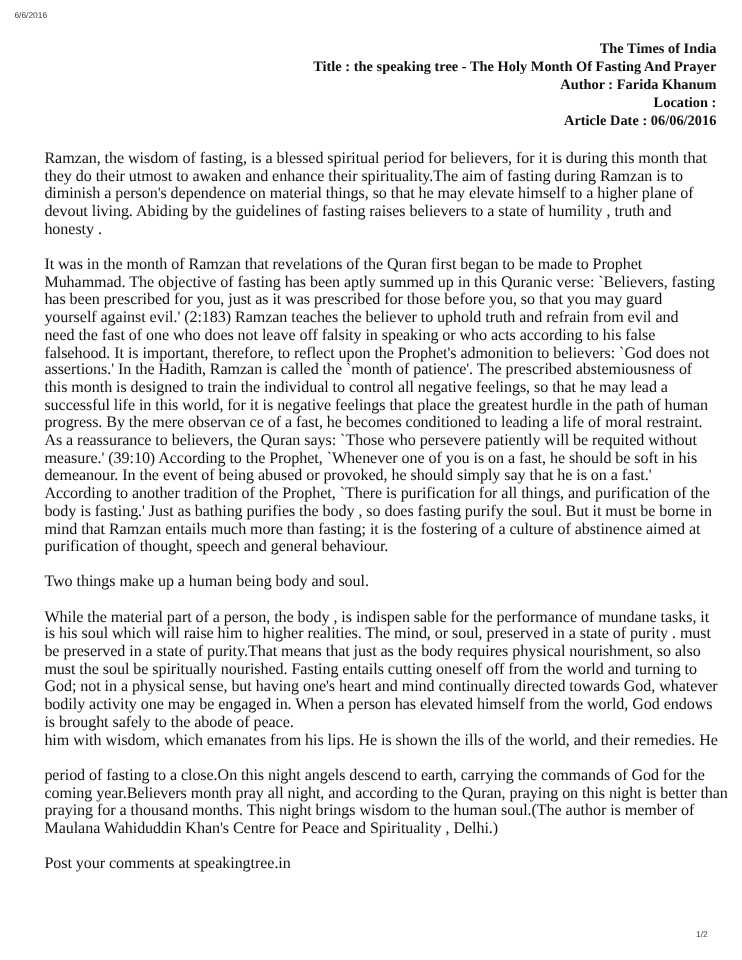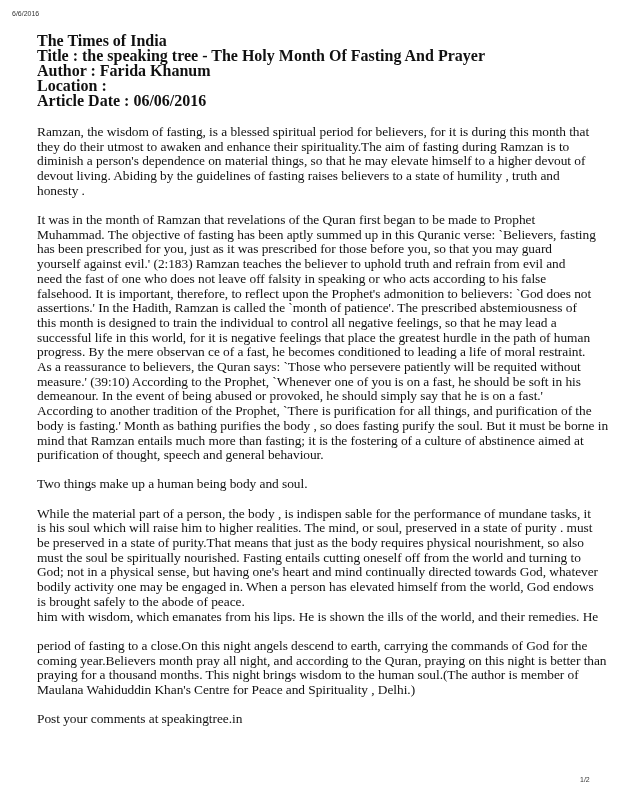--- a/index.html
+++ b/index.html
@@ -32,23 +32,24 @@
       color: #333333;
     }
     .article {
       position: absolute;
       left: 37px;
       top: 33px;
       width: 560px;
     }
     .header-block {
       font-weight: bold;
-      font-size: 16px;
+      font-size: 12px;
       line-height: 15px;
       margin-bottom: 17px;
+      text-align: right;
     }
     .header-line {
       display: block;
       white-space: nowrap;
     }
     .paragraph {
       font-size: 13.4px;
       line-height: 14.7px;
       margin: 0 0 14.5px 0;
       letter-spacing: -0.05px;
@@ -68,40 +69,40 @@
     <span class="header-line">The Times of India</span>
     <span class="header-line">Title : the speaking tree - The Holy Month Of Fasting And Prayer</span>
     <span class="header-line">Author : Farida Khanum</span>
     <span class="header-line">Location :</span>
     <span class="header-line">Article Date : 06/06/2016</span>
   </div>
   <div id="body-container">
       <p class="paragraph">
         <span class="line">Ramzan, the wisdom of fasting, is a blessed spiritual period for believers, for it is during this month that</span>
         <span class="line">they do their utmost to awaken and enhance their spirituality.The aim of fasting during Ramzan is to</span>
-        <span class="line">diminish a person's dependence on material things, so that he may elevate himself to a higher devout of</span>
+        <span class="line">diminish a person's dependence on material things, so that he may elevate himself to a higher plane of</span>
         <span class="line">devout living. Abiding by the guidelines of fasting raises believers to a state of humility , truth and</span>
         <span class="line">honesty .</span>
       </p>
       <p class="paragraph">
         <span class="line">It was in the month of Ramzan that revelations of the Quran first began to be made to Prophet</span>
         <span class="line">Muhammad. The objective of fasting has been aptly summed up in this Quranic verse: `Believers, fasting</span>
         <span class="line">has been prescribed for you, just as it was prescribed for those before you, so that you may guard</span>
         <span class="line">yourself against evil.' (2:183) Ramzan teaches the believer to uphold truth and refrain from evil and</span>
         <span class="line">need the fast of one who does not leave off falsity in speaking or who acts according to his false</span>
         <span class="line">falsehood. It is important, therefore, to reflect upon the Prophet's admonition to believers: `God does not</span>
         <span class="line">assertions.' In the Hadith, Ramzan is called the `month of patience'. The prescribed abstemiousness of</span>
         <span class="line">this month is designed to train the individual to control all negative feelings, so that he may lead a</span>
         <span class="line">successful life in this world, for it is negative feelings that place the greatest hurdle in the path of human</span>
         <span class="line">progress. By the mere observan ce of a fast, he becomes conditioned to leading a life of moral restraint.</span>
         <span class="line">As a reassurance to believers, the Quran says: `Those who persevere patiently will be requited without</span>
         <span class="line">measure.' (39:10) According to the Prophet, `Whenever one of you is on a fast, he should be soft in his</span>
         <span class="line">demeanour. In the event of being abused or provoked, he should simply say that he is on a fast.'</span>
         <span class="line">According to another tradition of the Prophet, `There is purification for all things, and purification of the</span>
-        <span class="line">body is fasting.' Month as bathing purifies the body , so does fasting purify the soul. But it must be borne in</span>
+        <span class="line">body is fasting.' Just as bathing purifies the body , so does fasting purify the soul. But it must be borne in</span>
         <span class="line">mind that Ramzan entails much more than fasting; it is the fostering of a culture of abstinence aimed at</span>
         <span class="line">purification of thought, speech and general behaviour.</span>
       </p>
       <p class="paragraph">
         <span class="line">Two things make up a human being  body and soul.</span>
       </p>
       <p class="paragraph">
         <span class="line">While the material part of a person, the body , is indispen sable for the performance of mundane tasks, it</span>
         <span class="line">is his soul which will raise him to higher realities. The mind, or soul, preserved in a state of purity . must</span>
         <span class="line">be preserved in a state of purity.That means that just as the body requires physical nourishment, so also</span>

